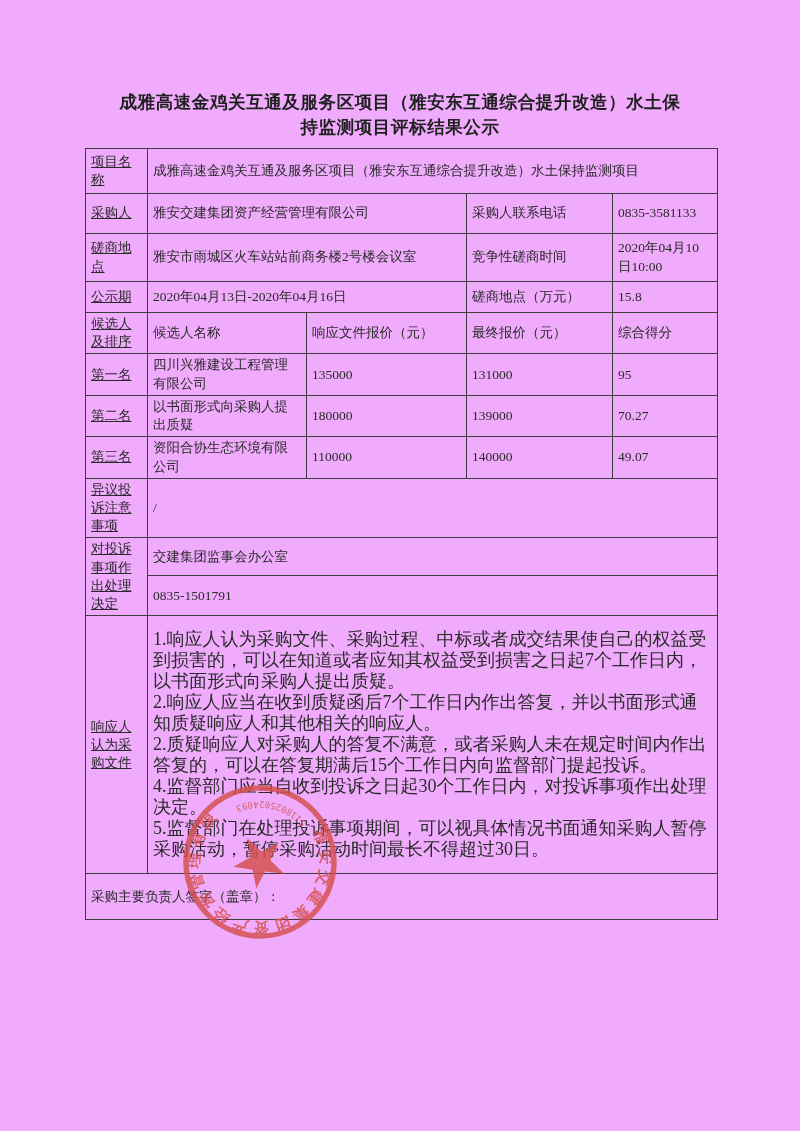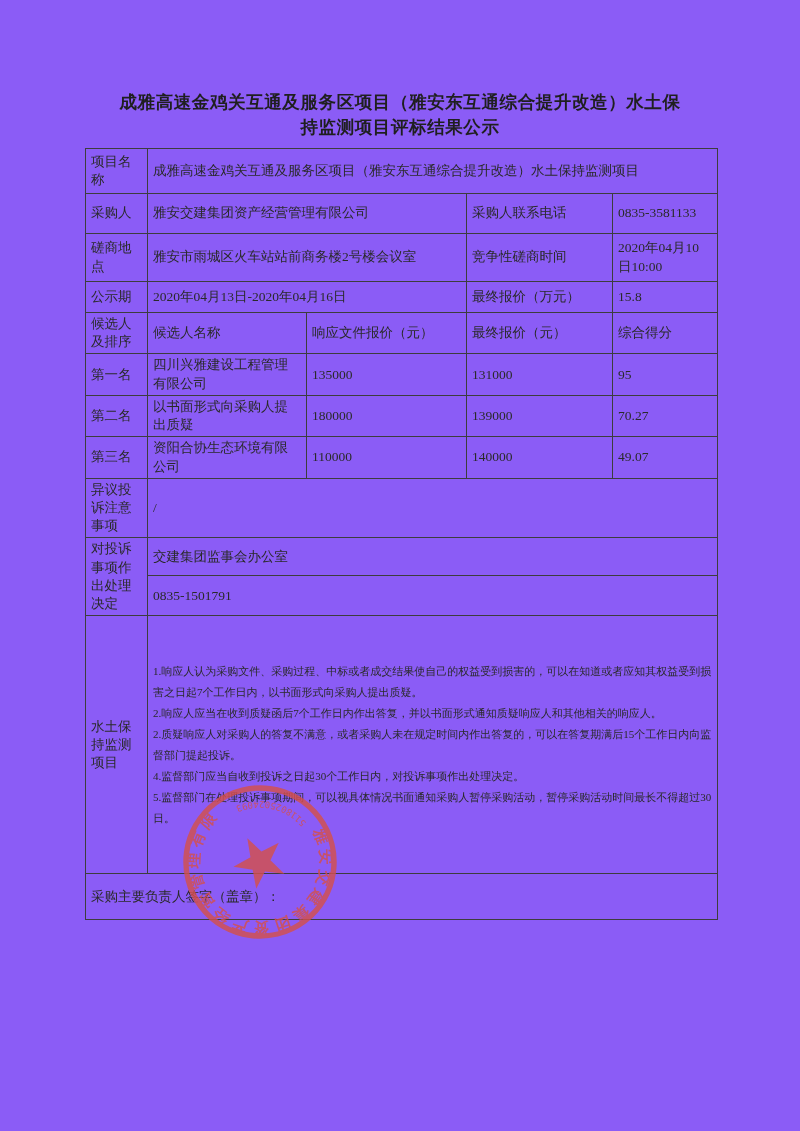--- a/index.html
+++ b/index.html
@@ -1,20 +1,20 @@
 <!DOCTYPE html>
 <html><head>
 <meta charset="utf-8">
 <style>
   * { margin:0; padding:0; box-sizing:border-box; }
   body { background:#ffffff; }
   .page {
     position:relative;
     width:800px; height:1131px;
-    background:#8b5cf6;
+    background:#f0abfc;
     font-family:"Liberation Serif","DejaVu Serif",serif;
     color:#2a2a2a;
     overflow:hidden;
     padding-left:15px;
   }
   .doc-title {
     position:absolute; top:90px; left:115px; width:570px;
     text-align:center; font-weight:bold;
     font-size:17.5px; line-height:1.45; letter-spacing:0.6px;
     color:#1f1f1f;
@@ -23,25 +23,25 @@
     position:absolute; top:148px; left:85px;
     width:632px; border-collapse:collapse; table-layout:fixed;
   }
   .doc-table td {
     border:1px solid #3d3d3d;
     font-size:13.5px; line-height:1.35;
     padding:2px 5px;
     vertical-align:middle;
     word-break:break-all;
   }
-  .lbl { padding:2px 3px; font-size:13px; }
+  .lbl { padding:2px 3px; font-size:13px;text-decoration:underline; }
   .ctr { text-align:left; }
   .lft { text-align:left; }
   .notice-cell { vertical-align:middle; padding:4px 6px; }
-  .notice-cell div { font-size:11px; line-height:21px; }
+  .notice-cell div { font-size:18px; line-height:21px; }
   .sig-cell { font-size:13.5px; padding:4px 6px 4px 4px; }
   
   .seal { position:absolute; left:178px; top:780px; width:164px; height:164px; pointer-events:none; }
 </style>
 </head>
 <body>
 
 <div class="page">
 
   <div class="doc-title">成雅高速金鸡关互通及服务区项目（雅安东互通综合提升改造）水土保持监测项目评标结果公示</div>
@@ -71,21 +71,21 @@
     <tr style="height:48px">
       <td class="lbl lft">磋商地点</td>
       <td colspan="2" class="lft">雅安市雨城区火车站站前商务楼2号楼会议室</td>
       <td class="ctr">竞争性磋商时间</td>
       <td class="ctr">2020年04月10日10:00</td>
     </tr>
 
     <tr style="height:31px">
       <td class="lbl lft">公示期</td>
       <td colspan="2" class="lft">2020年04月13日-2020年04月16日</td>
-      <td class="ctr">最终报价（万元）</td>
+      <td class="ctr">磋商地点（万元）</td>
       <td class="ctr">15.8</td>
     </tr>
 
     <tr style="height:36px">
       <td class="lbl lft">候选人及排序</td>
       <td class="ctr">候选人名称</td>
       <td class="ctr">响应文件报价（元）</td>
       <td class="ctr">最终报价（元）</td>
       <td class="ctr">综合得分</td>
     </tr>
@@ -121,21 +121,21 @@
 
     <tr style="height:38px">
       <td rowspan="2" class="lbl ctr">对投诉事项作出处理决定</td>
       <td colspan="4" class="ctr">交建集团监事会办公室</td>
     </tr>
     <tr style="height:40px">
       <td colspan="4" class="ctr">0835-1501791</td>
     </tr>
 
     <tr style="height:258px">
-      <td class="lbl lft">水土保持监测项目</td>
+      <td class="lbl lft">响应人认为采购文件</td>
       <td colspan="4" class="notice-cell">
         <div>1.响应人认为采购文件、采购过程、中标或者成交结果使自己的权益受到损害的，可以在知道或者应知其权益受到损害之日起7个工作日内，以书面形式向采购人提出质疑。</div>
         <div>2.响应人应当在收到质疑函后7个工作日内作出答复，并以书面形式通知质疑响应人和其他相关的响应人。</div>
         <div>2.质疑响应人对采购人的答复不满意，或者采购人未在规定时间内作出答复的，可以在答复期满后15个工作日内向监督部门提起投诉。</div>
         <div>4.监督部门应当自收到投诉之日起30个工作日内，对投诉事项作出处理决定。</div>
         <div>5.监督部门在处理投诉事项期间，可以视具体情况书面通知采购人暂停采购活动，暂停采购活动时间最长不得超过30日。</div>
       </td>
     </tr>
 
     <tr style="height:46px">

